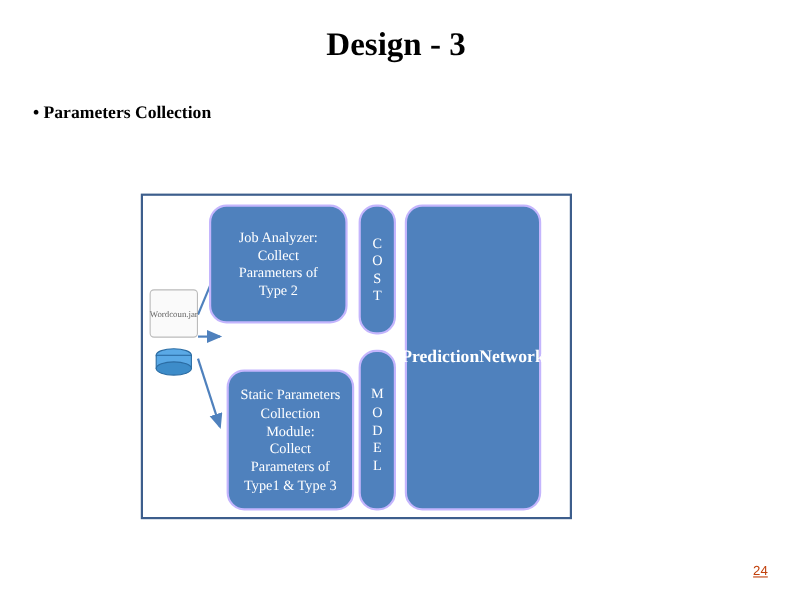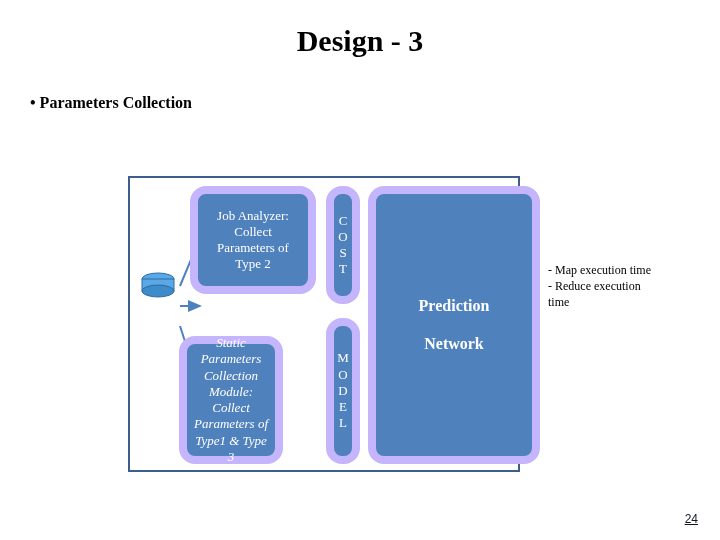--- a/index.html
+++ b/index.html
@@ -4,31 +4,31 @@
 <style>
   * { box-sizing: border-box; margin: 0; padding: 0; }
   body { width: 720px; height: 540px; background: #fff; font-family: "Times New Roman", serif; position: relative; }
   .title { text-align: center; font-size: 30px; font-weight: bold; margin-top: 24px; }
   .bullet { font-size: 16px; font-weight: bold; margin: 36px 0 0 30px; }
   .bullet::before { content: "•  "; }
   .stage { position: absolute; left: 128px; top: 176px; width: 392px; height: 296px; border: 2px solid #3d5e8c; background: #fff; }
   .icons { position: absolute; left: 6px; top: 85px; width: 48px; }
   .icon-box { width: 44px; height: 44px; border: 1px solid #bbb; border-radius: 4px; margin-bottom: 4px; display: flex; align-items: center; justify-content: center; font-size: 8px; color: #666; text-align: center; background: #fafafa; }
   .icon-disk { width: 44px; height: 32px; margin-top: 6px; display:flex; align-items:center; justify-content:center; }
-  .pill { position: absolute; background: #4f81bd; border: 8px solid #c4b5fd; border-radius: 16px; color: #fff; text-align: center; display: flex; align-items: center; justify-content: center; font-size: 13px; line-height: 1.25; padding: 6px; }
+  .pill { position: absolute; background: #4f81bd; border: 2px solid #c4b5fd; border-radius: 16px; color: #fff; text-align: center; display: flex; align-items: center; justify-content: center; font-size: 13px; line-height: 1.25; padding: 6px; }
   .p-job { left: 60px; top: 8px; width: 126px; height: 108px; }
-  .p-static { left: 49px; top: 158px; width: 104px; height: 128px; font-style: italic; }
+  .p-static { left: 76px; top: 158px; width: 116px; height: 128px; }
   .p-cost-a { left: 196px; top: 8px; width: 34px; height: 118px; flex-direction: column; letter-spacing: 0; }
   .p-cost-a span, .p-cost-b span { display:block; }
   .p-cost-b { left: 196px; top: 140px; width: 34px; height: 146px; flex-direction: column; }
-  .p-pred { left: 238px; top: 8px; width: 172px; height: 278px; flex-direction: column; font-size: 16px; font-weight: bold; }
+  .p-pred { left: 238px; top: 8px; width: 124px; height: 278px; flex-direction: row; font-size: 16px; font-weight: bold; }
   .p-pred .gap { height: 18px; }
   .outputs { position: absolute; left: 548px; top: 262px; width: 160px; font-size: 12px; color: #000; line-height: 1.35; }
   .out-block { margin-bottom: 26px; }
-  .slide-num { position: absolute; right: 22px; bottom: 14px; font-size: 12px; color: #0f172a; font-family: Arial, sans-serif; text-decoration: underline; }
+  .slide-num { position: absolute; right: 22px; bottom: 14px; font-size: 12px; color: #c2410c; font-family: Arial, sans-serif; text-decoration: underline; }
   svg.arrow { position:absolute; left:0; top:0; width:392px; height:296px; pointer-events:none; }
 </style>
 </head>
 <body>
 
 <div class="title">Design - 3</div>
 <div class="bullet">Parameters Collection</div>
 
 <div class="stage">
   <svg class="arrow">
@@ -36,20 +36,21 @@
         <marker id="ah" markerWidth="8" markerHeight="8" refX="6" refY="3" orient="auto">
           <path d="M0,0 L7,3 L0,6 Z" fill="#4f81bd"></path>
         </marker>
       </defs>
     <line x1="50" y1="108" x2="70" y2="60" stroke="#4f81bd" stroke-width="2" marker-end="url(#ah)"></line>
     <line x1="50" y1="148" x2="70" y2="210" stroke="#4f81bd" stroke-width="2" marker-end="url(#ah)"></line>
     <line x1="50" y1="128" x2="70" y2="128" stroke="#4f81bd" stroke-width="2" marker-end="url(#ah)"></line>
   </svg>
 
   <div class="icons">
+    <div class="icon-box">Wordcoun.jar</div>
     <div class="icon-disk">
       <svg width="40" height="28">
           <ellipse cx="20" cy="8" rx="16" ry="6" fill="#5aa9e6" stroke="#2b6ca3"></ellipse>
           <rect x="4" y="8" width="32" height="12" fill="#5aa9e6" stroke="#2b6ca3"></rect>
           <ellipse cx="20" cy="20" rx="16" ry="6" fill="#3d8cc9" stroke="#2b6ca3"></ellipse>
         </svg>
     </div>
   </div>
 
   <div class="pill p-job">
@@ -80,18 +81,15 @@
 L</span>
     </div>
   <div class="pill p-pred">
     <span>Prediction</span>
     <span class="gap"></span>
     <span>Network</span>
   </div>
 </div>
 
 <div class="outputs">
-  <div class="out-block" style="white-space:pre-line">- Map execution time
-- Reduce execution
-time</div>
 </div>
 
 <div class="slide-num">24</div>
 
 </body></html>

